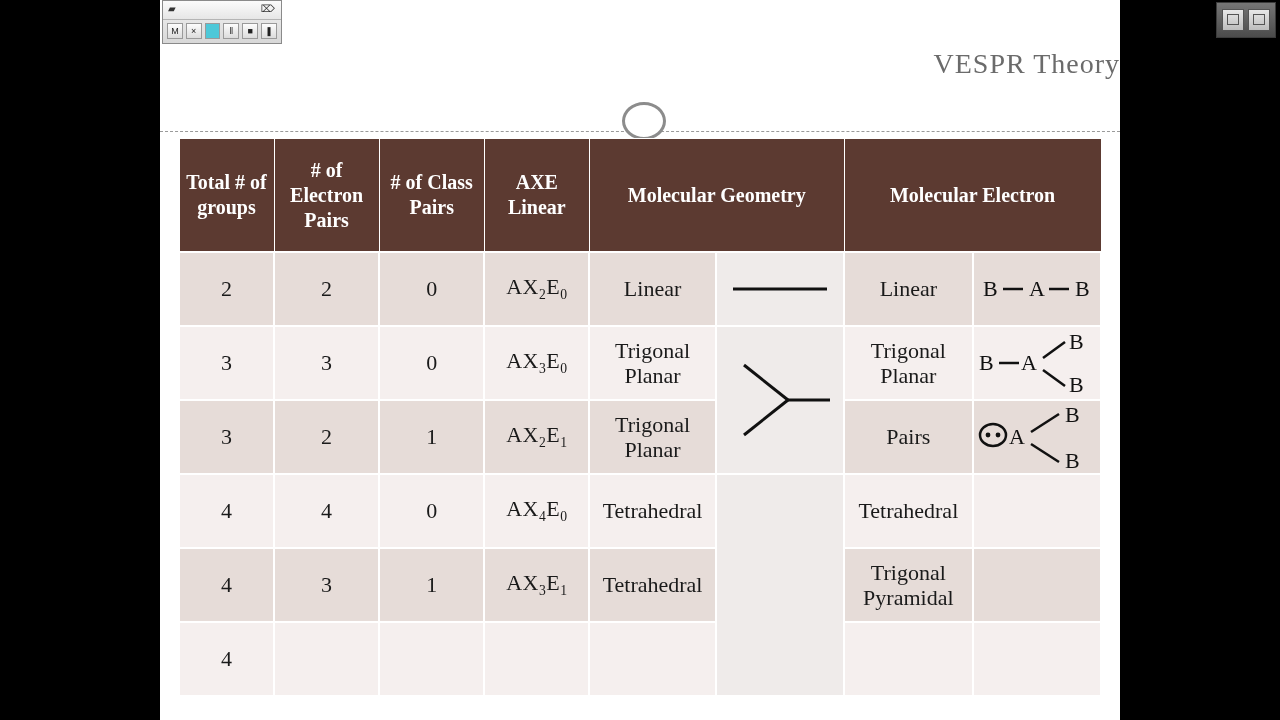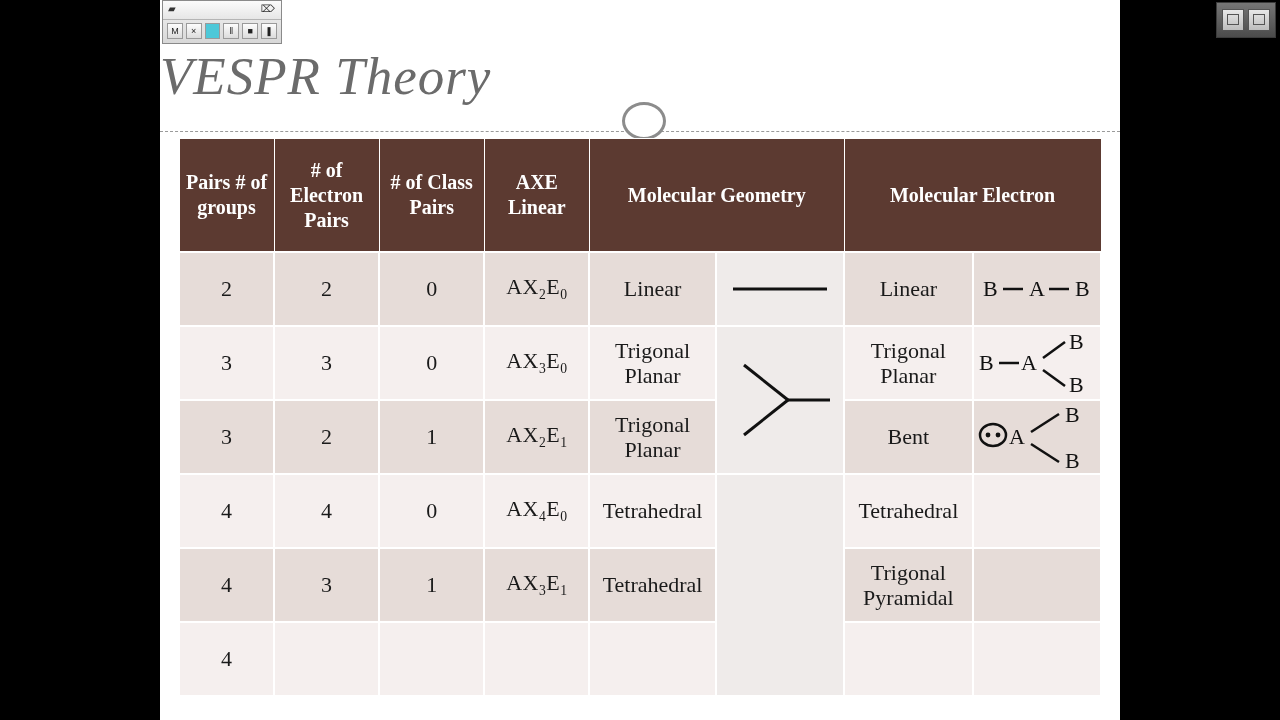--- a/index.html
+++ b/index.html
@@ -31,28 +31,27 @@
   #title-area {
     position: absolute;
     left: 0px;
     top: 14px;
     width: 960px;
     height: 118px;
     border-bottom: 1px dashed #9a9a9a;
     box-sizing: border-box;
   }
   #slide-title {
-    text-align: left;
-    font-size: 53px;
+    text-align: right;
+    font-size: 28px;
     color: #6b6b6b;
     letter-spacing: 1px;
     line-height: 1;
     padding-top: 36px;
     font-family: "Liberation Serif", serif;
-    font-style: italic;
   }
   #title-ring {
     position: absolute;
     left: 462px;
     top: 102px;
     width: 38px;
     height: 32px;
     border: 3px solid #8c8c8c;
     border-radius: 50%;
     background: #ffffff;
@@ -204,21 +203,21 @@
           <col class="c2">
           <col class="c3">
           <col class="c4">
         <col class="c5">
           <col class="c6">
           <col class="c7">
           <col class="c8">
       </colgroup>
       <thead>
         <tr>
-          <th>Pairs # of groups</th>
+          <th>Total # of groups</th>
           <th># of Electron Pairs</th>
           <th># of Class Pairs</th>
           <th>AXE Linear</th>
           <th colspan="2">Molecular Geometry</th>
           <th colspan="2">Molecular Electron</th>
         </tr>
       </thead>
       <tbody>
 
         <tr class="band-a">
@@ -276,21 +275,21 @@
         </tr>
 
         <tr class="band-a">
           <td class="num">3</td>
           <td class="num">2</td>
           <td class="num">1</td>
           <td class="axe">
             <span>AX</span><sub>2</sub><span>E</span><sub>1</sub>
           </td>
           <td class="wrap2">Trigonal Planar</td>
-          <td>Bent</td>
+          <td>Pairs</td>
           <td>
             <svg class="diagram" width="120" height="66" viewBox="0 0 120 66">
               <ellipse cx="16" cy="31" rx="13" ry="11" fill="none" stroke="#111" stroke-width="2.5"></ellipse>
               <circle cx="11" cy="31" r="2.4" fill="#111"></circle>
               <circle cx="21" cy="31" r="2.4" fill="#111"></circle>
               <text x="32" y="40" font-family="Liberation Serif, serif" font-size="22" fill="#111">A</text>
               <line x1="54" y1="28" x2="82" y2="10" stroke="#111" stroke-width="2.5"></line>
               <line x1="54" y1="40" x2="82" y2="58" stroke="#111" stroke-width="2.5"></line>
               <text x="88" y="18" font-family="Liberation Serif, serif" font-size="22" fill="#111">B</text>
               <text x="88" y="64" font-family="Liberation Serif, serif" font-size="22" fill="#111">B</text>

